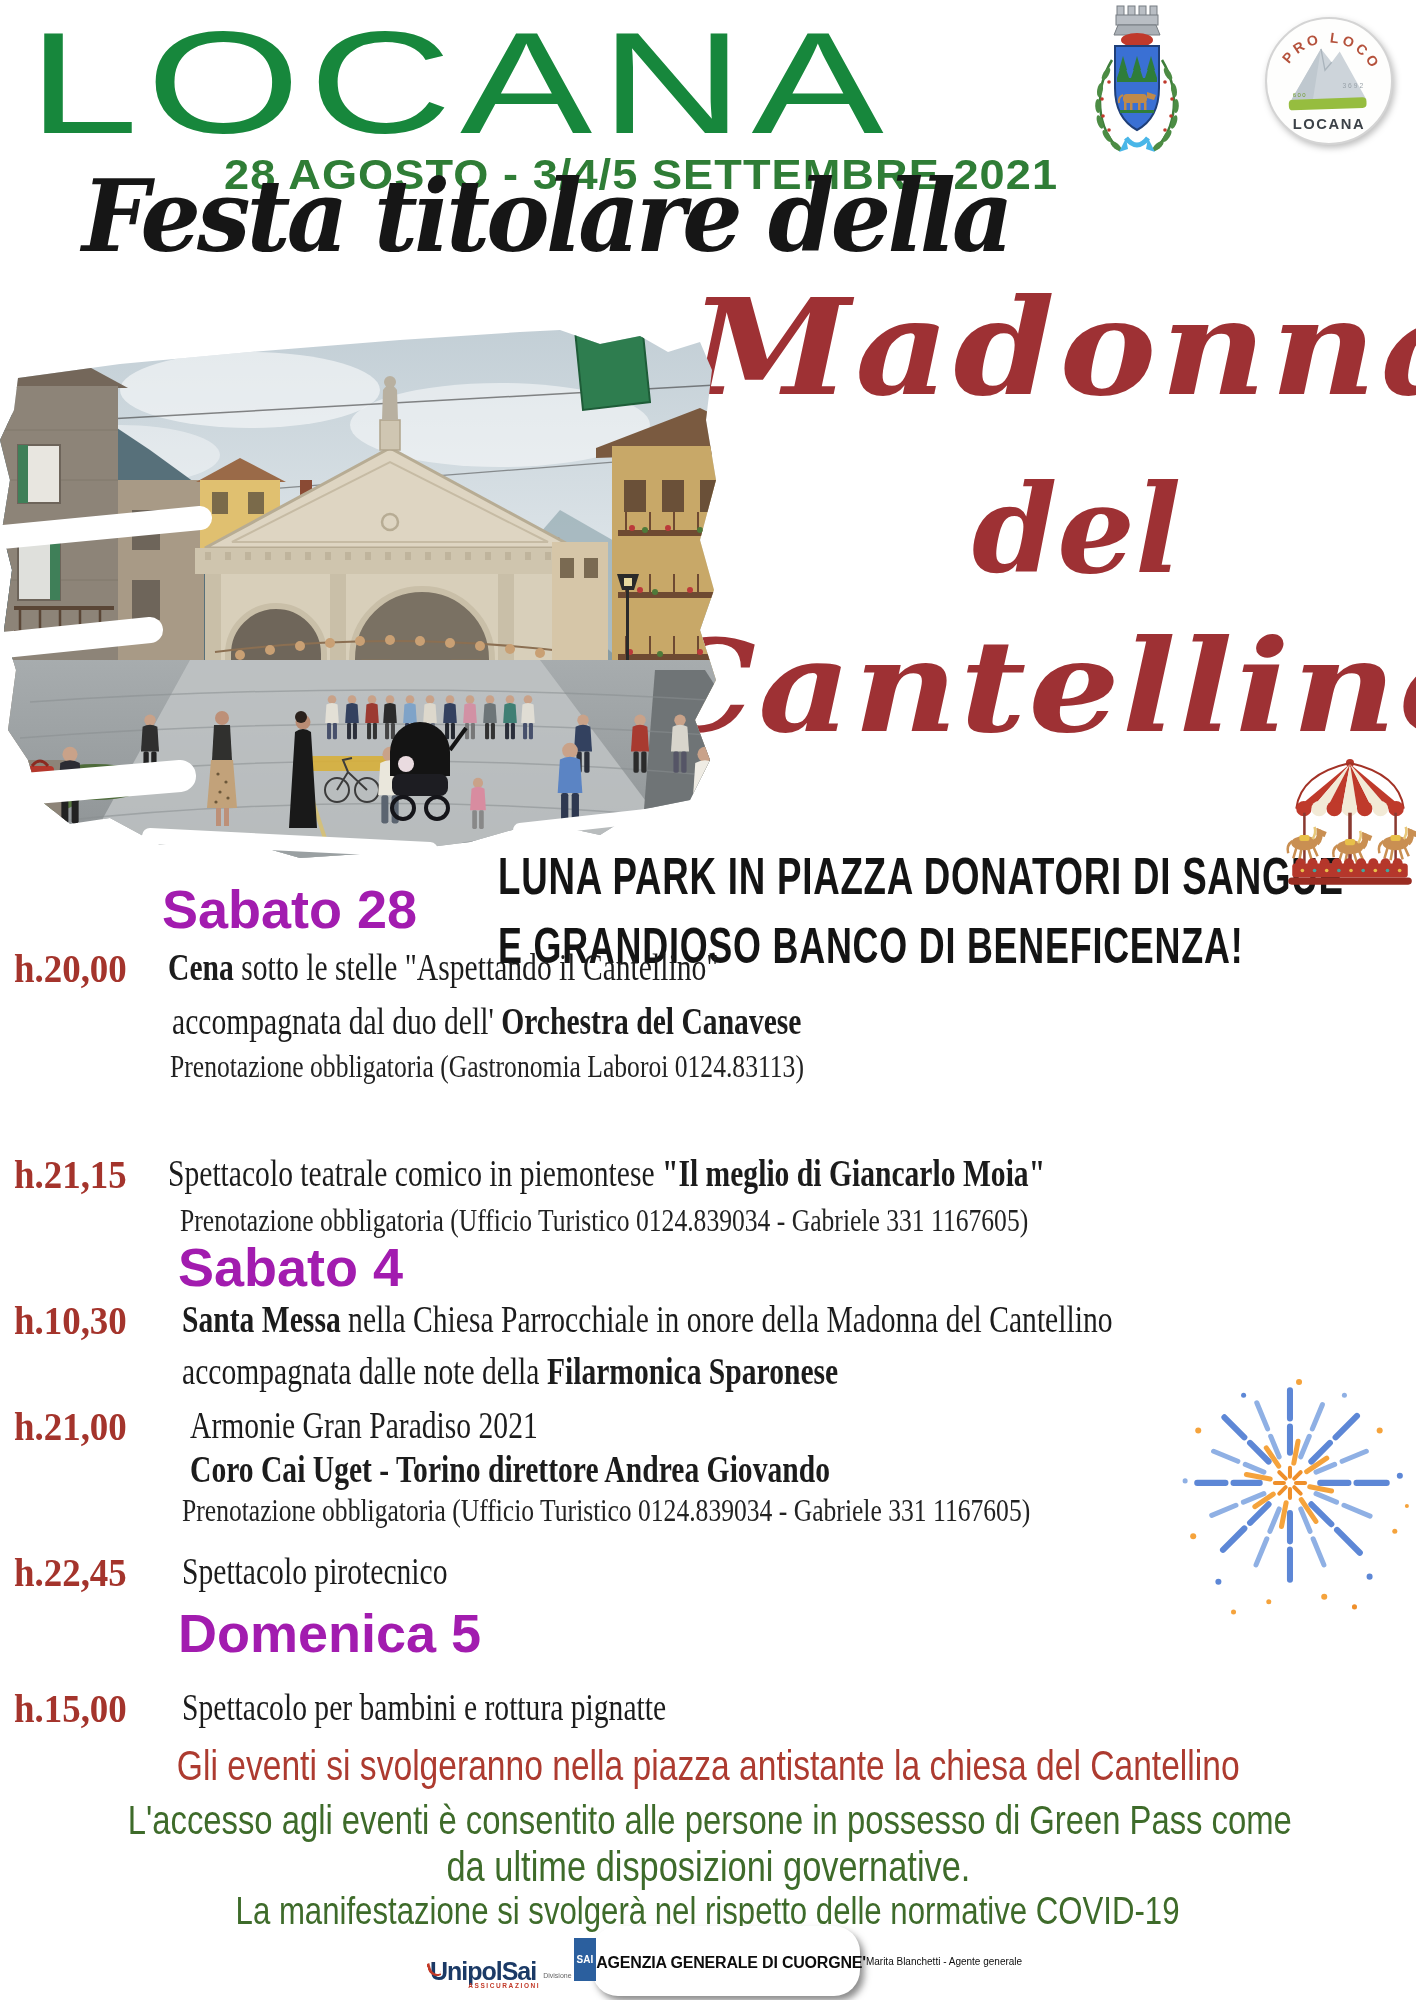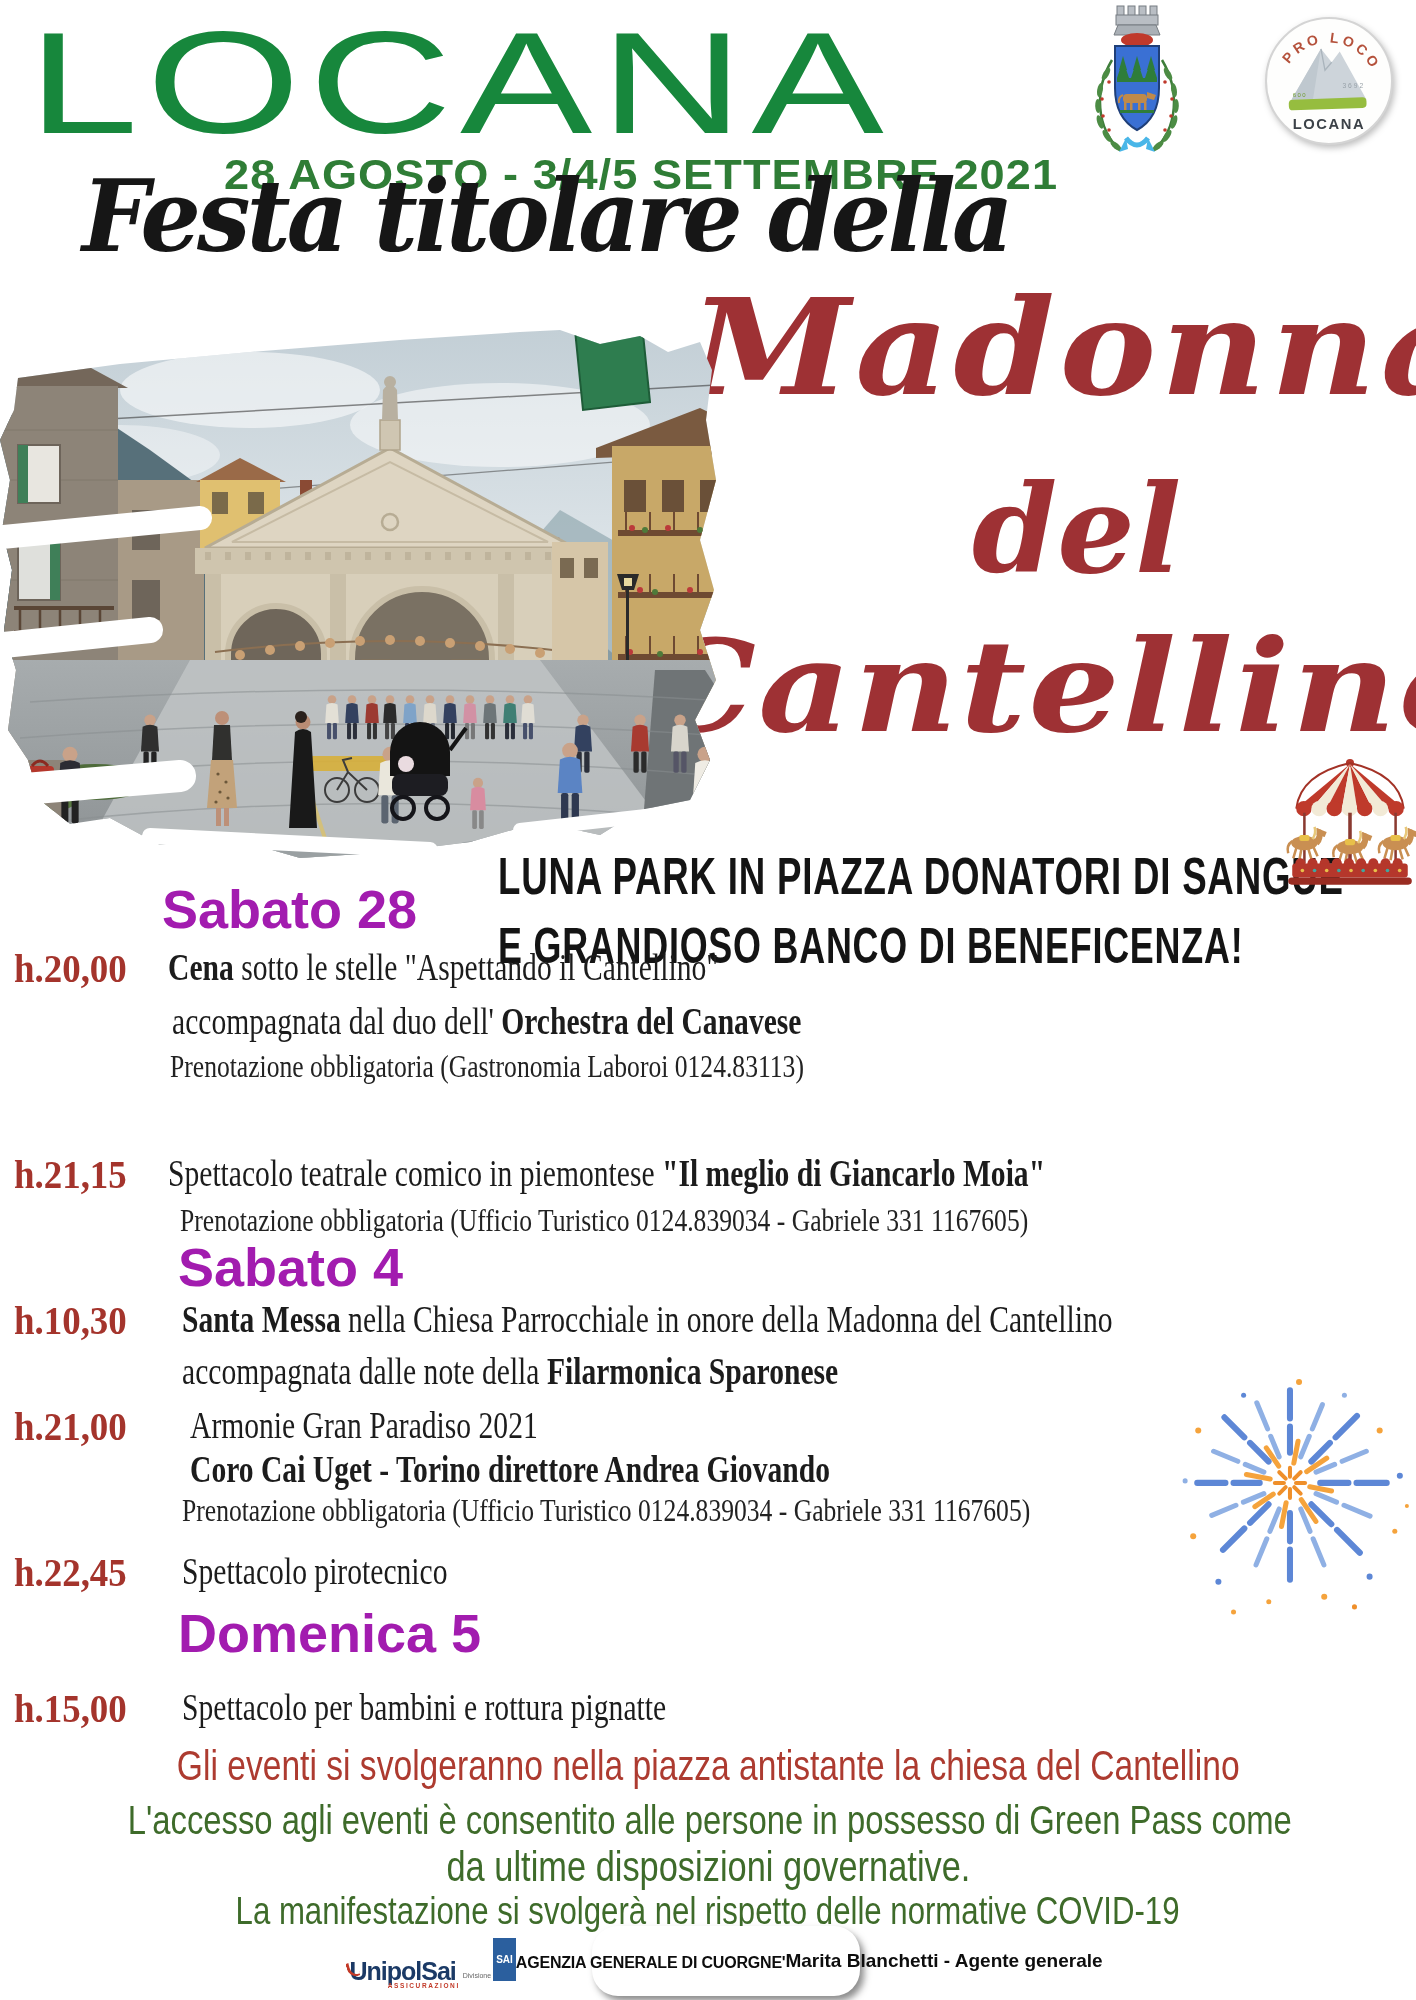--- a/index.html
+++ b/index.html
@@ -53,21 +53,21 @@
   .brandwrap { position:relative; line-height:1; }
   .brand { font-size:25px; font-weight:bold; color:#1b3a66; letter-spacing:-1px; }
   .uswoosh { position:absolute; left:-2px; top:3px; width:9px; height:13px; border-left:3px solid #c23a28;
              border-bottom:2px solid #c23a28; border-bottom-left-radius:10px; transform:rotate(-14deg); }
   .brandsub { position:absolute; left:36%; bottom:-5px; font-size:6.5px; color:#c23a28;
               letter-spacing:1.6px; font-weight:bold; }
   .divline { flex:1; border-bottom:1.5px solid #1b3a66; margin:0 3px 7px 4px; }
   .divisione { font-size:7px; color:#666; margin:0 2px 5px 0; }
   .saibox { font-size:10px; font-weight:bold; color:#fff; background:#2b5f9e; padding:16px 3px; margin-bottom:3px; }
   .agency { font-size:16px; font-weight:bold; color:#0d0d0d; letter-spacing:-.2px; margin-top:3px; white-space:nowrap; }
-  .agent  { font-size:19px; font-weight:bold; color:#0d0d0d; white-space:nowrap; }
+  .agent  { font-size:10px; font-weight:normal; color:#0d0d0d; white-space:nowrap; }
 
   .abs { position:absolute; }
   svg text { font-family:"Liberation Sans", sans-serif; }
 </style>
 </head>
 <body>
 
 <div class="page">
 
   <div class="title">LOCANA</div>

